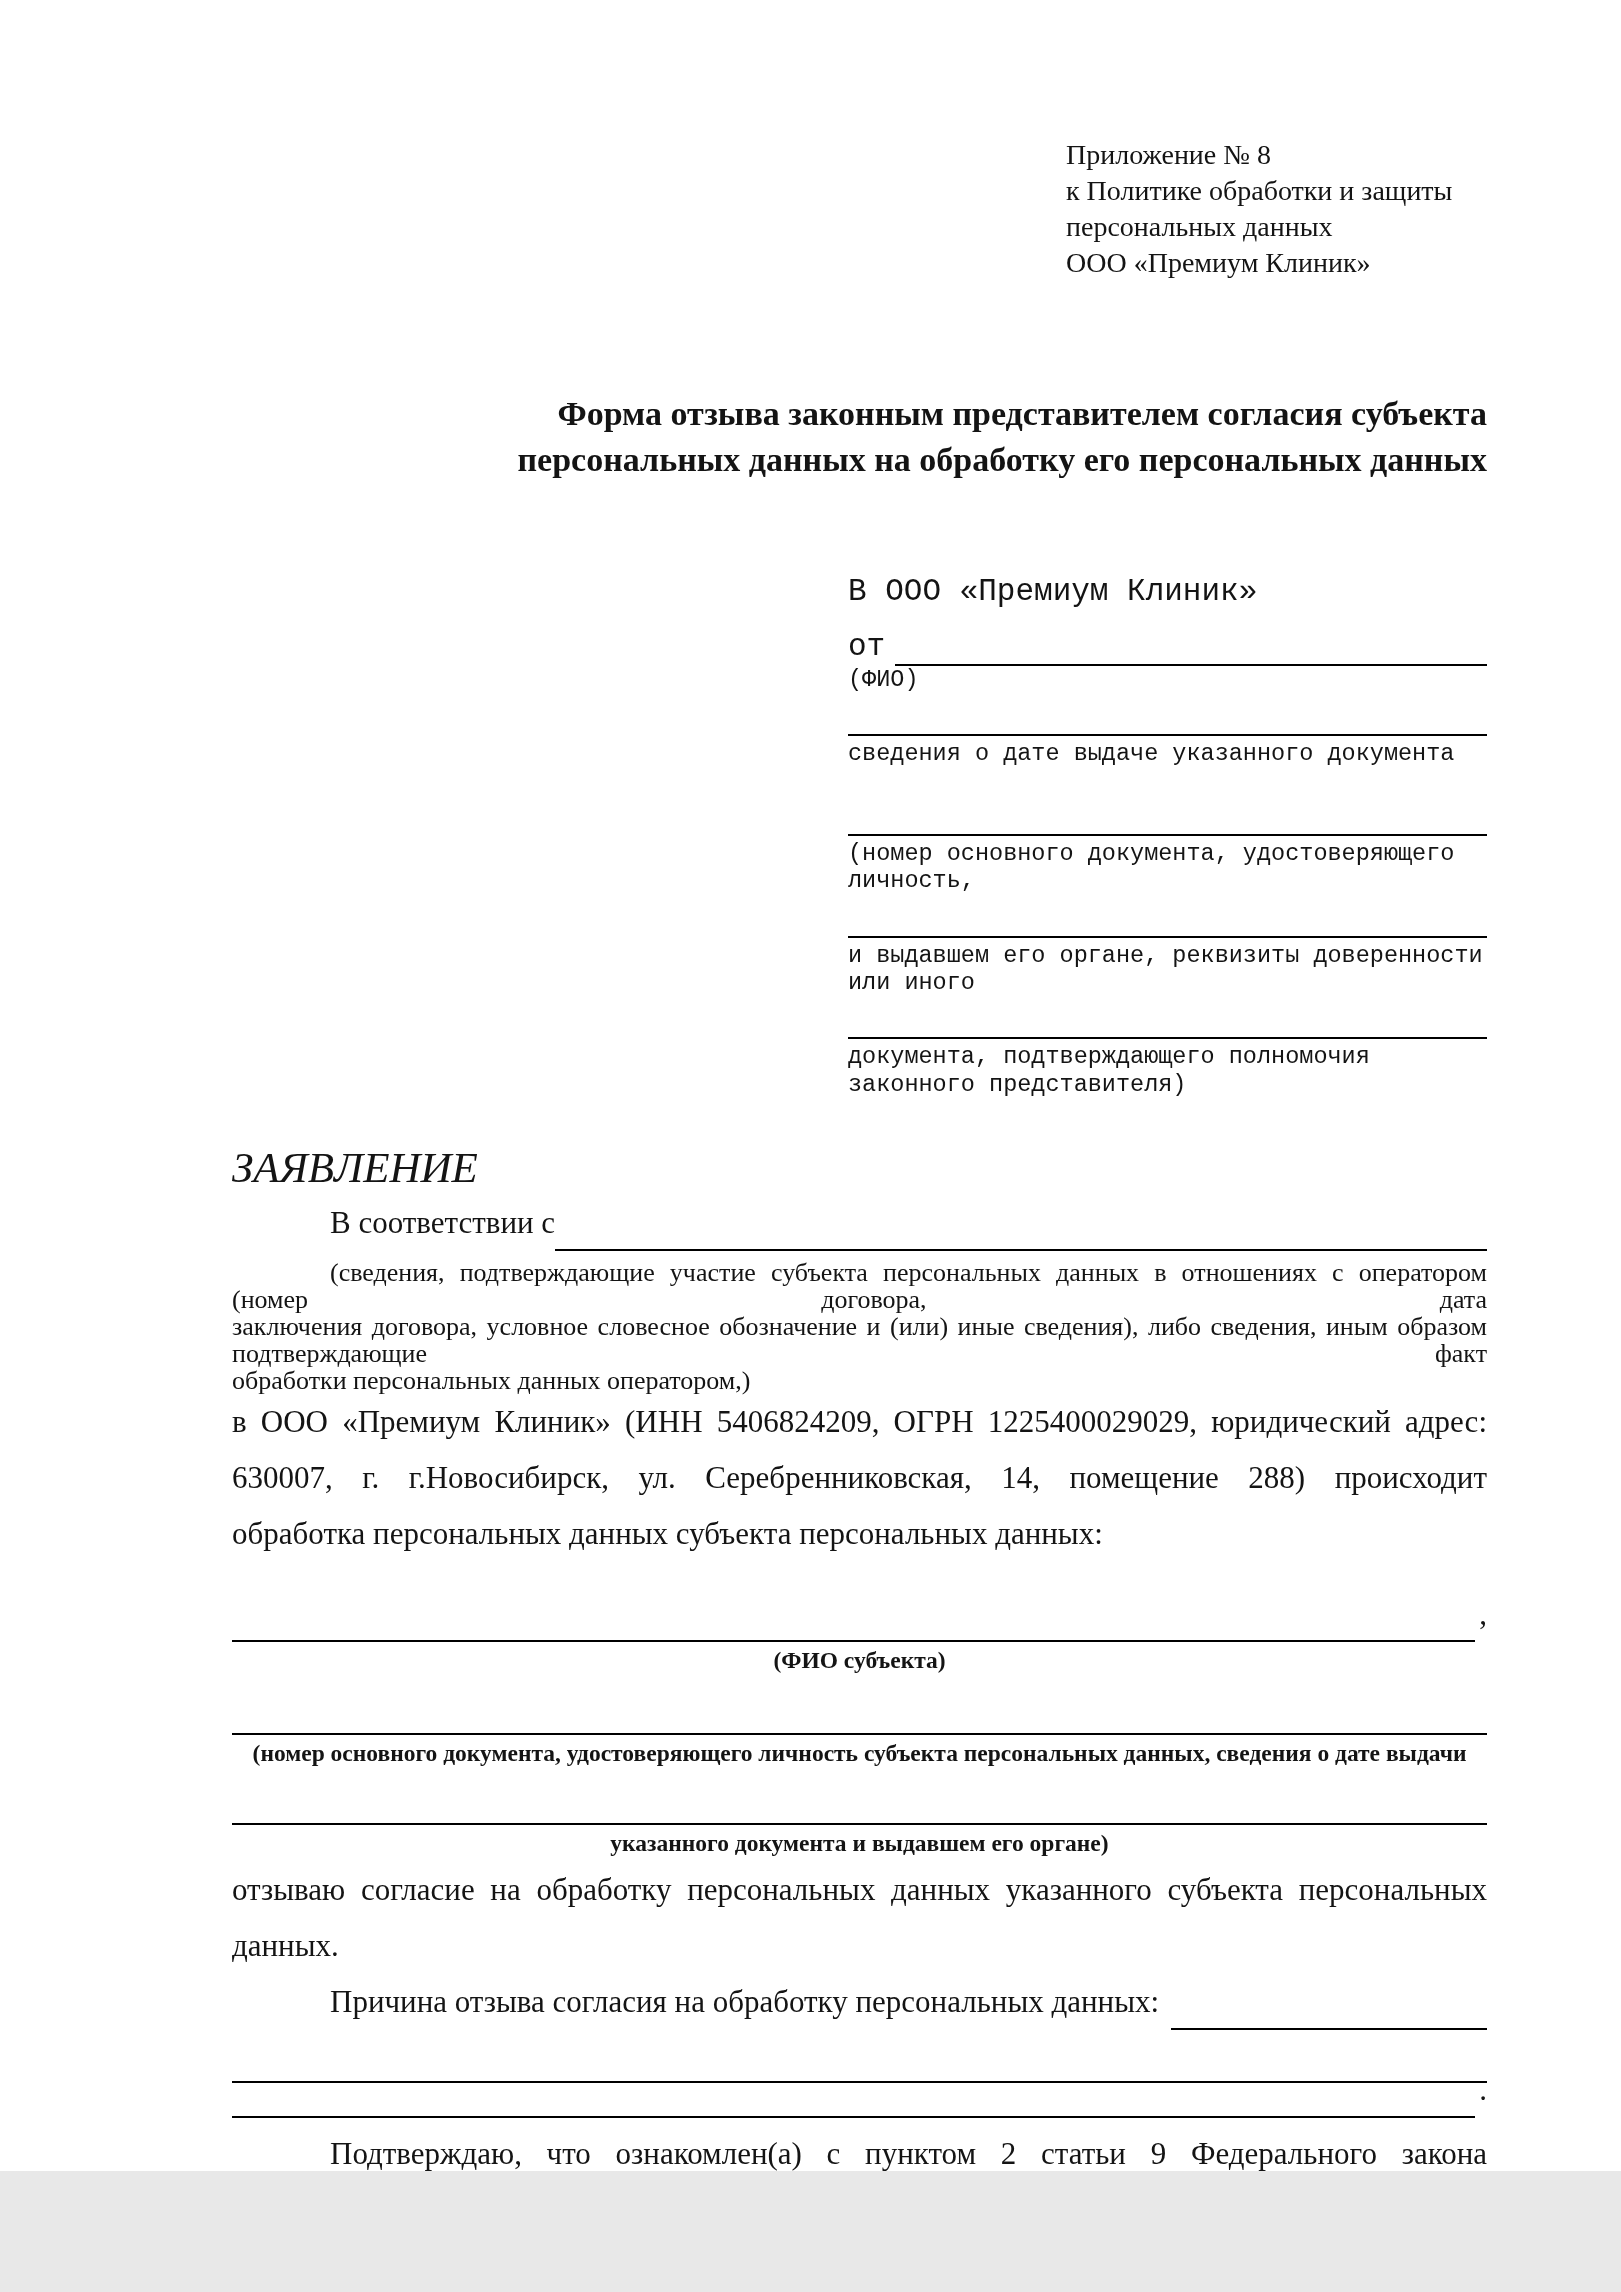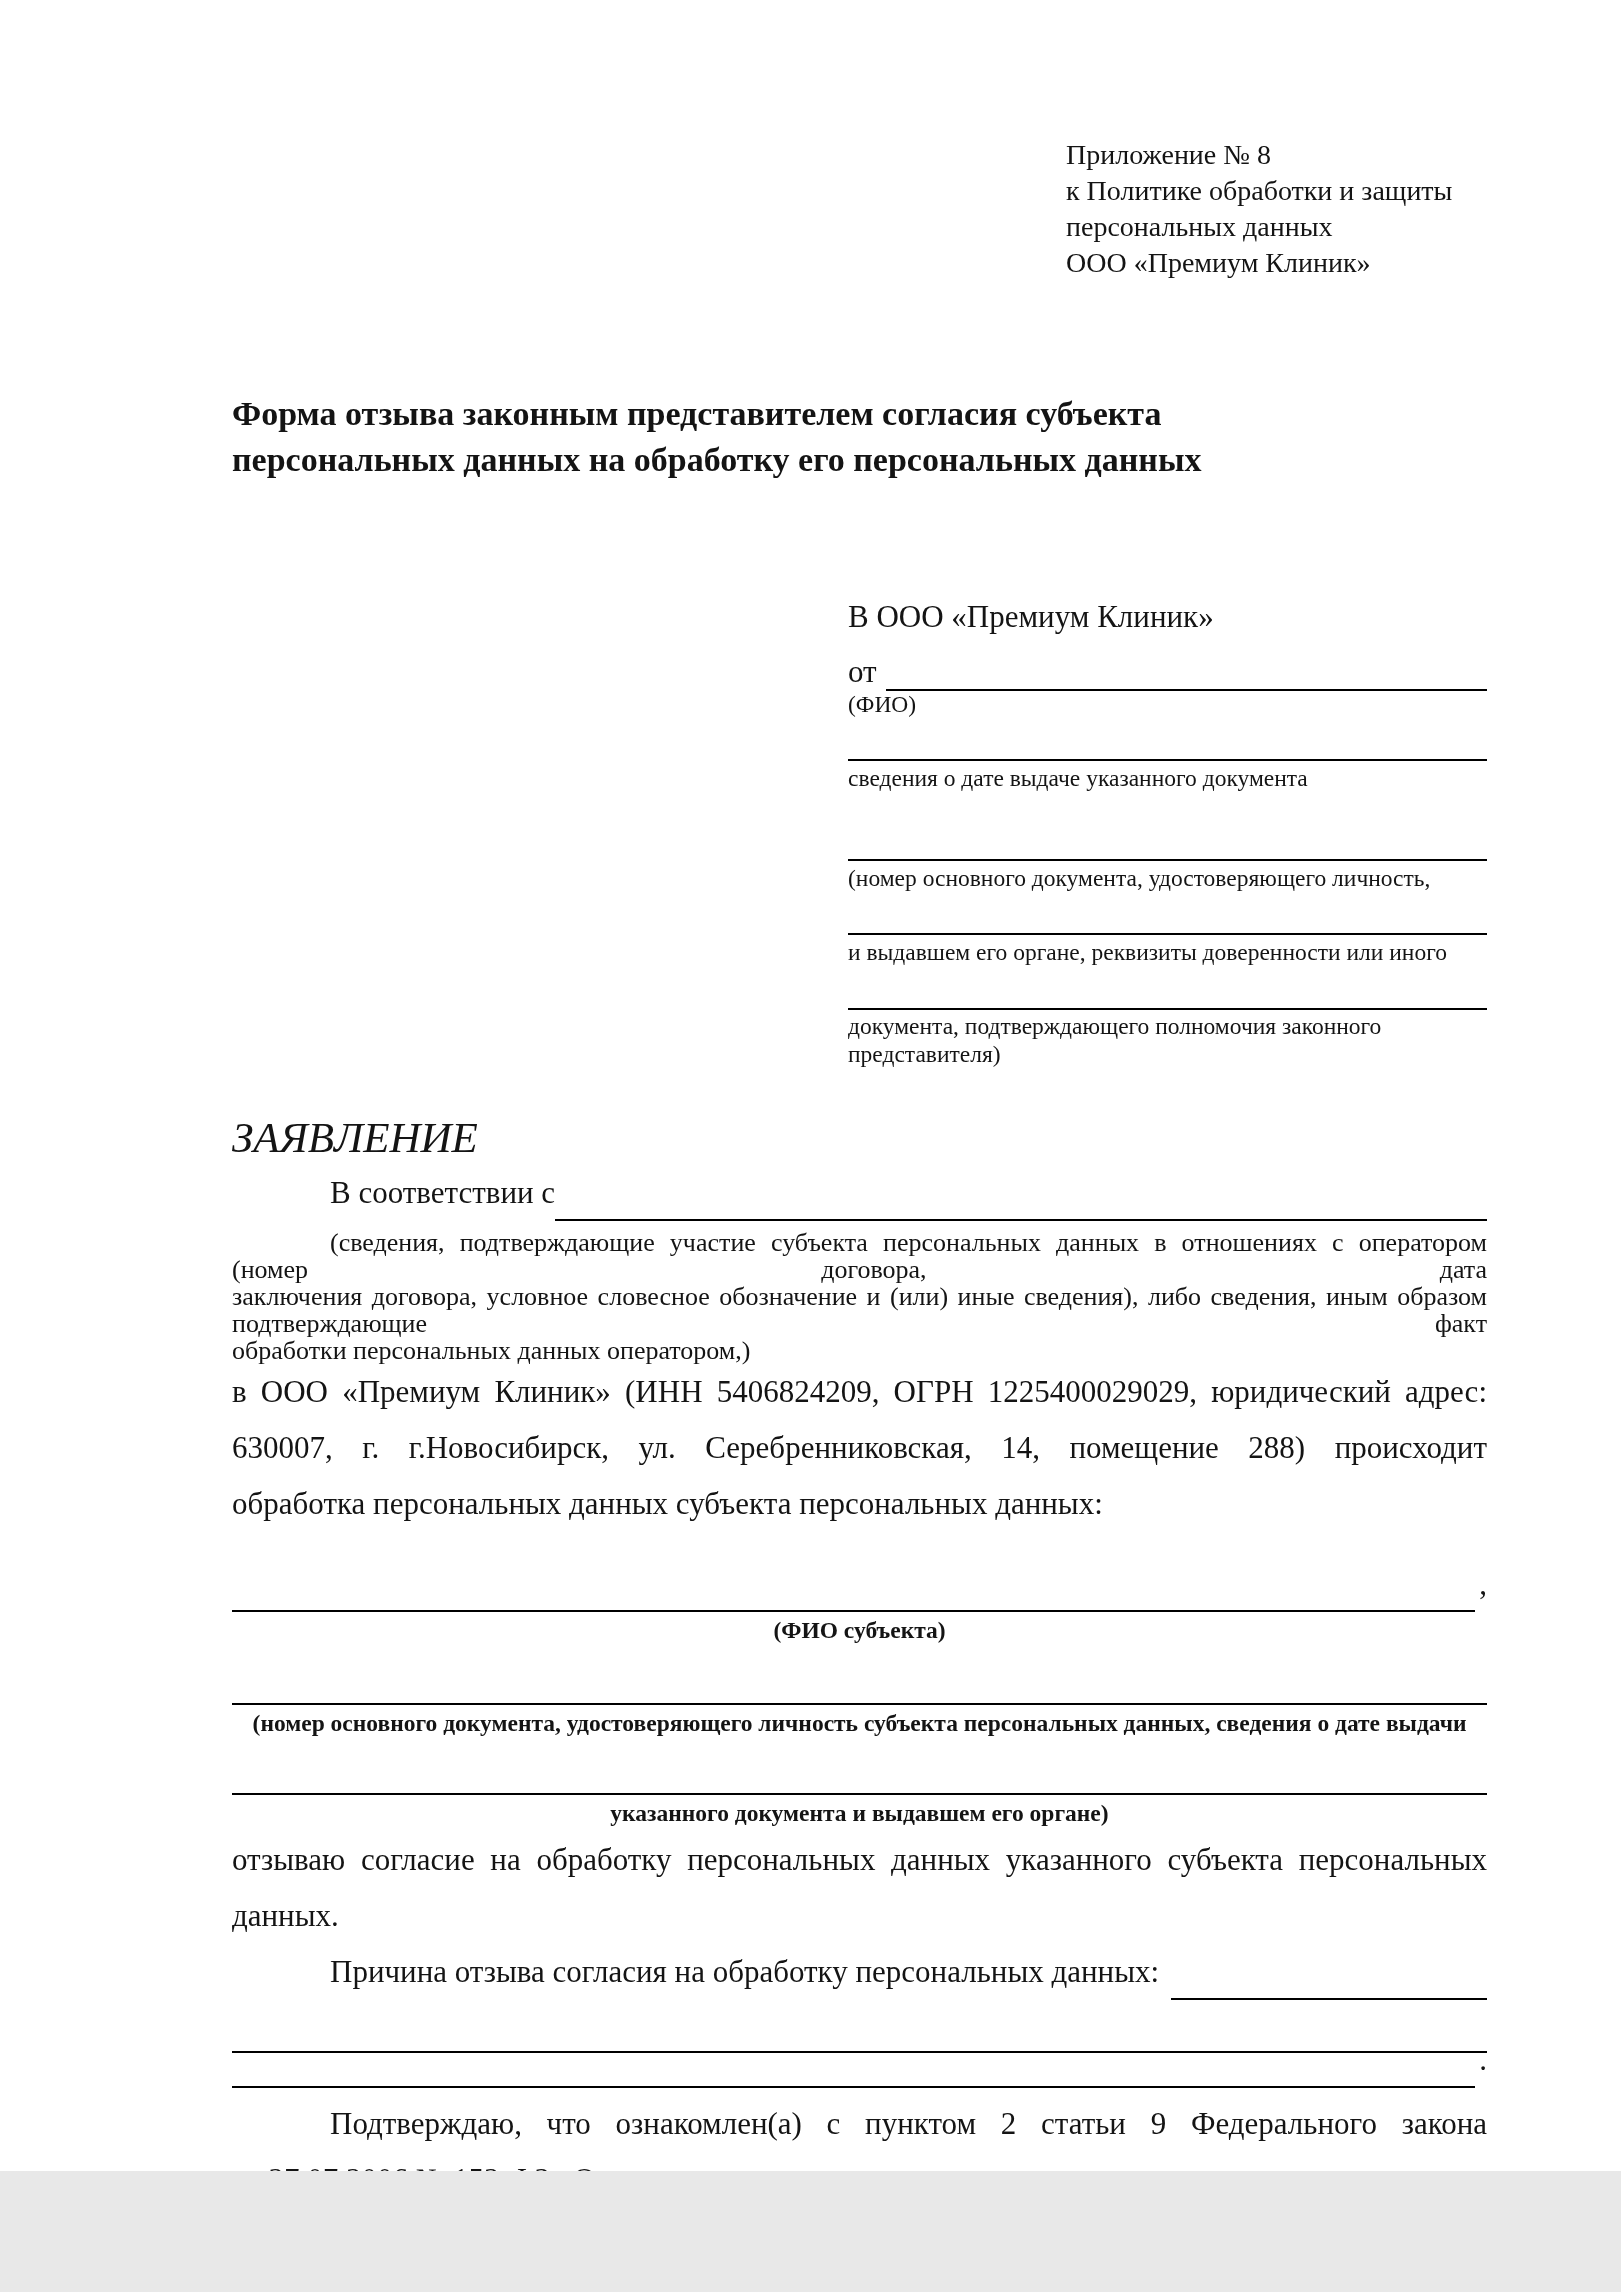--- a/index.html
+++ b/index.html
@@ -10,23 +10,23 @@
     background:#ffffff;
     box-sizing:border-box;
     padding:137px 134px 0 232px;
     font-family:"Liberation Serif","DejaVu Serif",serif;
     color:#141414;
     font-size:31px;line-height:56px;
   }
   
   .header-block{margin-left:834px;font-size:28px;line-height:36px;}
   
-  .title{margin-top:110px;text-align:left;font-weight:bold;font-size:34px;line-height:46px;}
+  .title{margin-top:110px;text-align:right;font-weight:bold;font-size:34px;line-height:46px;}
   
-  .addressee{margin-top:114px;margin-left:616px;font-size:31px;line-height:39px;}
+  .addressee{margin-top:89px;margin-left:616px;font-size:31px;line-height:39px;font-family:Liberation Mono, monospace;}
   .from-row{display:flex;align-items:flex-end;height:45px;margin-top:9.8px;}
   .fill{flex:1;border-bottom:2.9px solid #000;align-self:stretch;}
   .from-row .fill{margin-left:9.8px;}
   .cap{font-size:23.5px;line-height:27.4px;text-align:left;}
   .blank-group{margin-top:0;}
   .blank{border-bottom:2.9px solid #000;height:41px;}
   .blank-group .cap{margin-top:3.9px;}
   
   .statement-heading{margin-top:47px;text-align:left;font-size:43px;line-height:45px;font-style:italic;}
   .intro-row{display:flex;align-items:flex-end;height:51px;margin-top:9.8px;}

